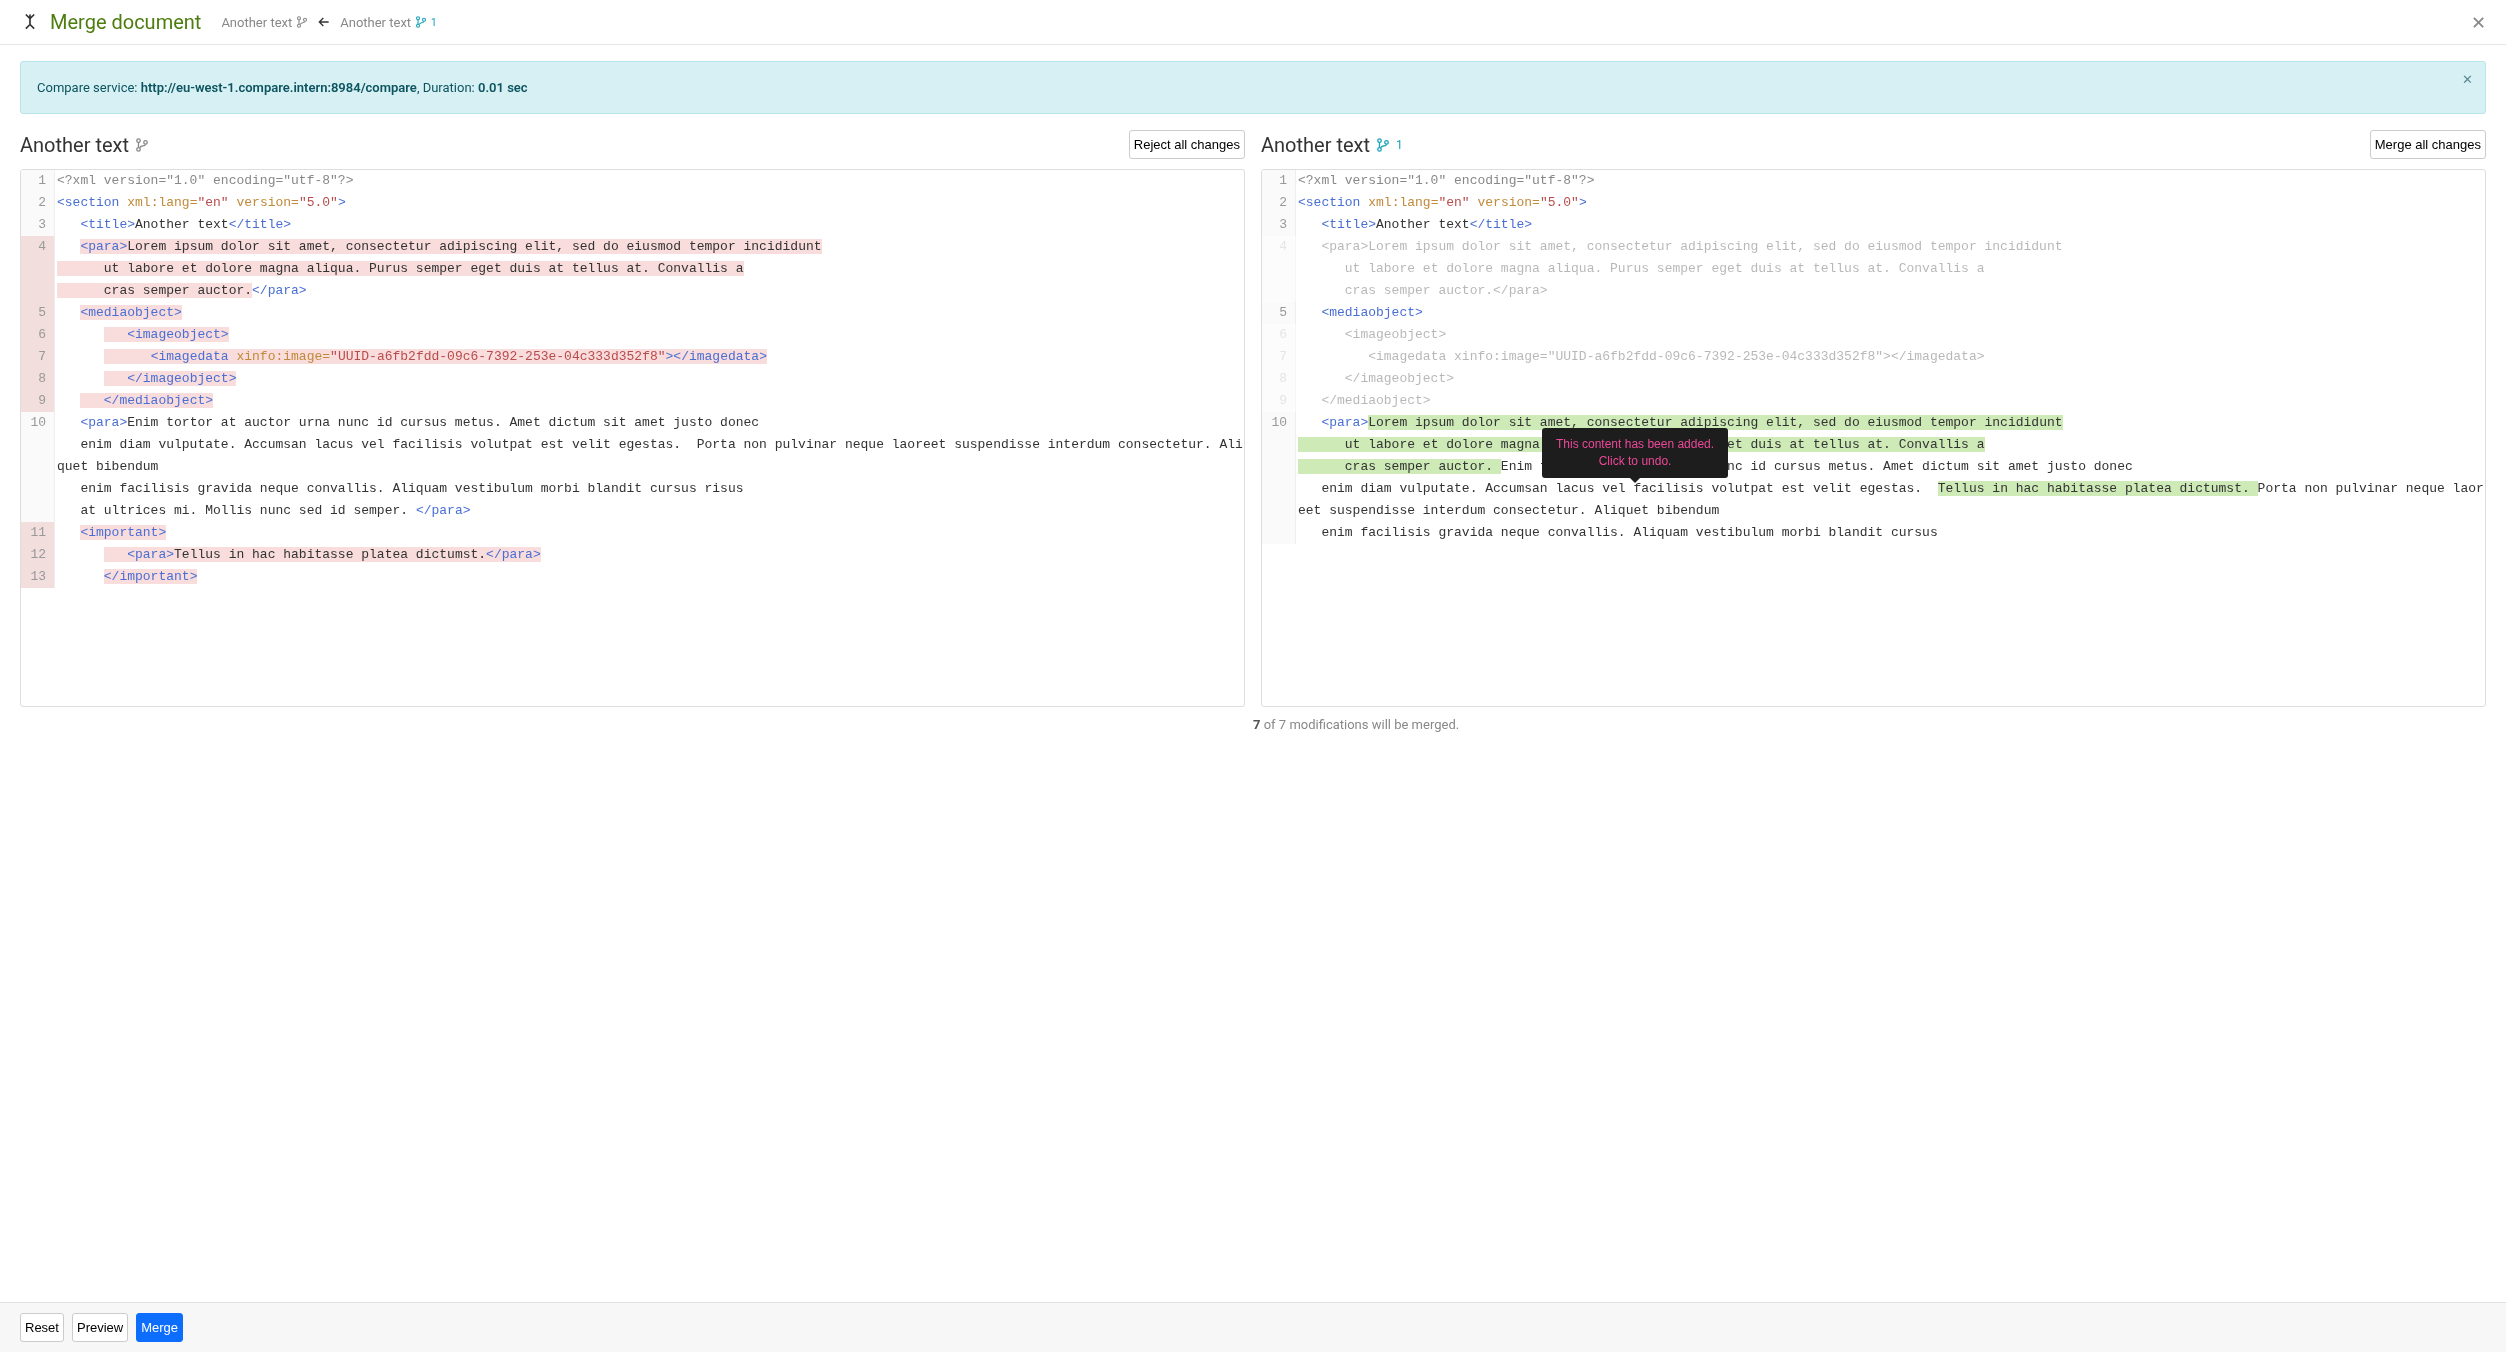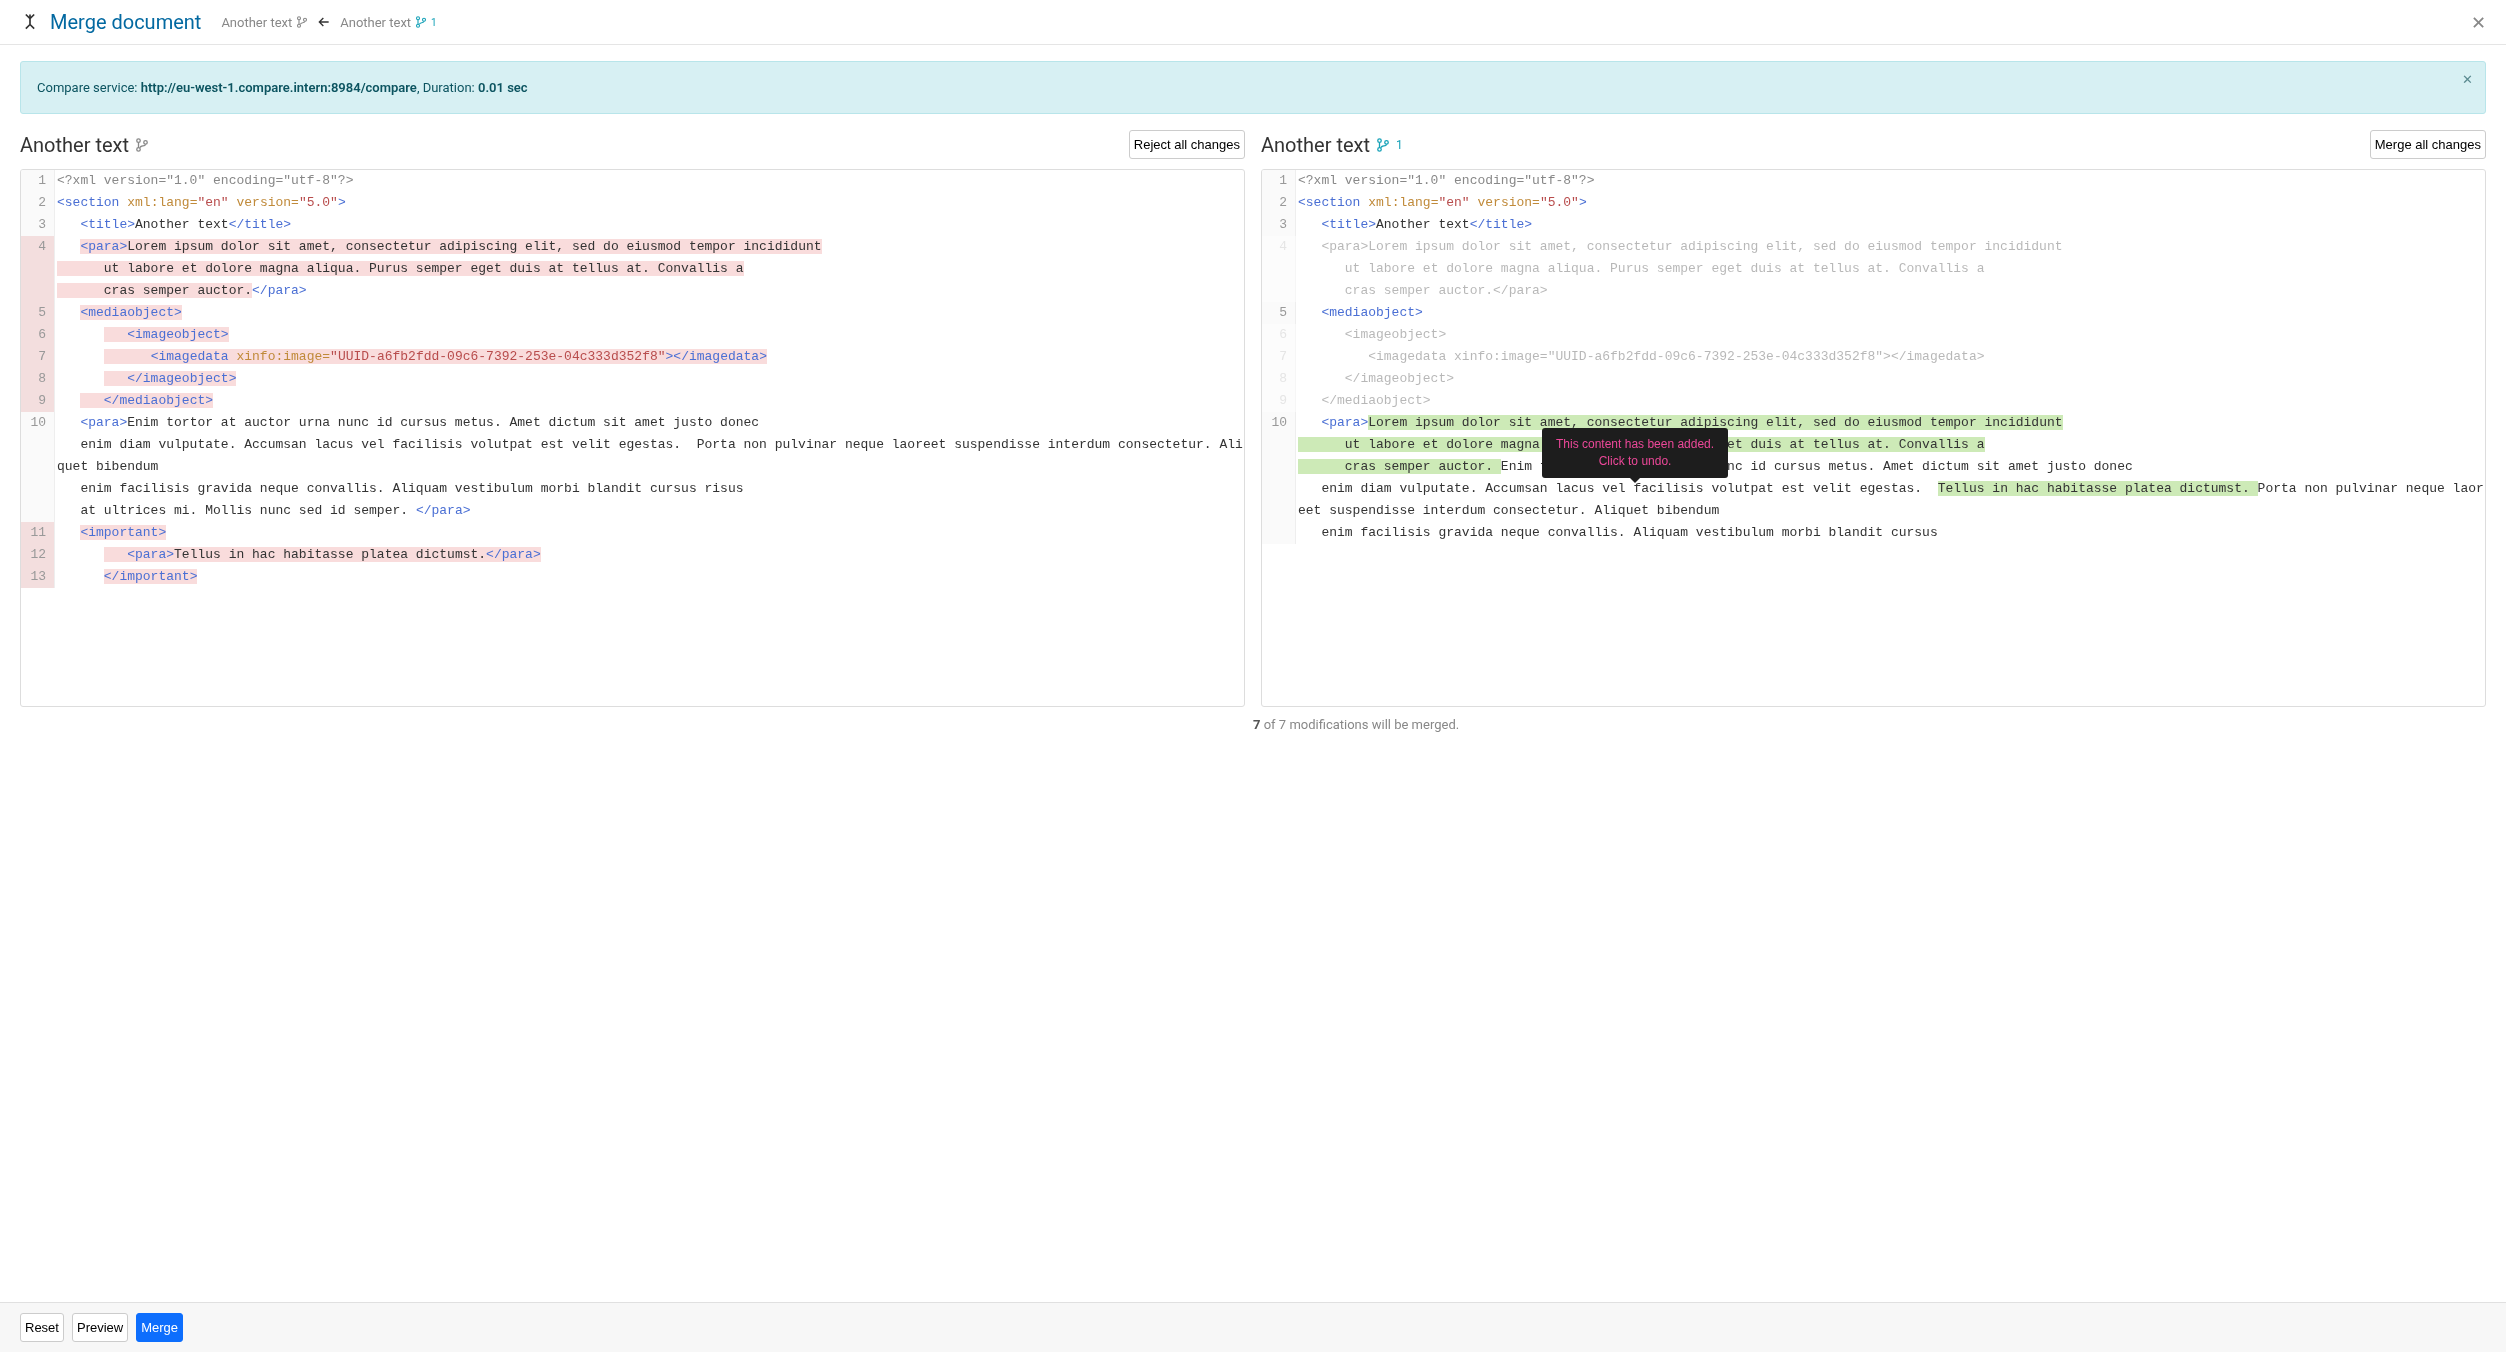--- a/index.html
+++ b/index.html
@@ -1,21 +1,21 @@
 <!DOCTYPE html>
 <html><head>
 <meta charset="utf-8">
 <style>
 * { box-sizing: border-box; margin: 0; padding: 0; }
 body { font-family: -apple-system, BlinkMacSystemFont, "Segoe UI", Roboto, sans-serif; background: #fff; color: #333; font-size: 14px; }
 
 
 .header { display: flex; align-items: center; padding: 10px 20px; border-bottom: 1px solid #e5e5e5; position: relative; }
 .header-icon { width: 20px; height: 20px; margin-right: 10px; }
-.header-title { font-size: 20px; font-weight: 400; color: #0369a1; margin-right: 20px; }
+.header-title { font-size: 20px; font-weight: 400; color: #4d7c0f; margin-right: 20px; }
 .breadcrumb { display: flex; align-items: center; gap: 8px; color: #888; font-size: 13px; }
 .breadcrumb-item { display: flex; align-items: center; gap: 4px; }
 .branch-icon { width: 12px; height: 12px; }
 .branch-icon.teal path { stroke: #17a2b8; }
 .branch-num { font-size: 10px; }
 .branch-num.teal { color: #17a2b8; }
 .arrow-icon { width: 16px; height: 16px; }
 .close-btn { position: absolute; right: 20px; top: 12px; cursor: pointer; color: #888; font-size: 18px; }
 
 

